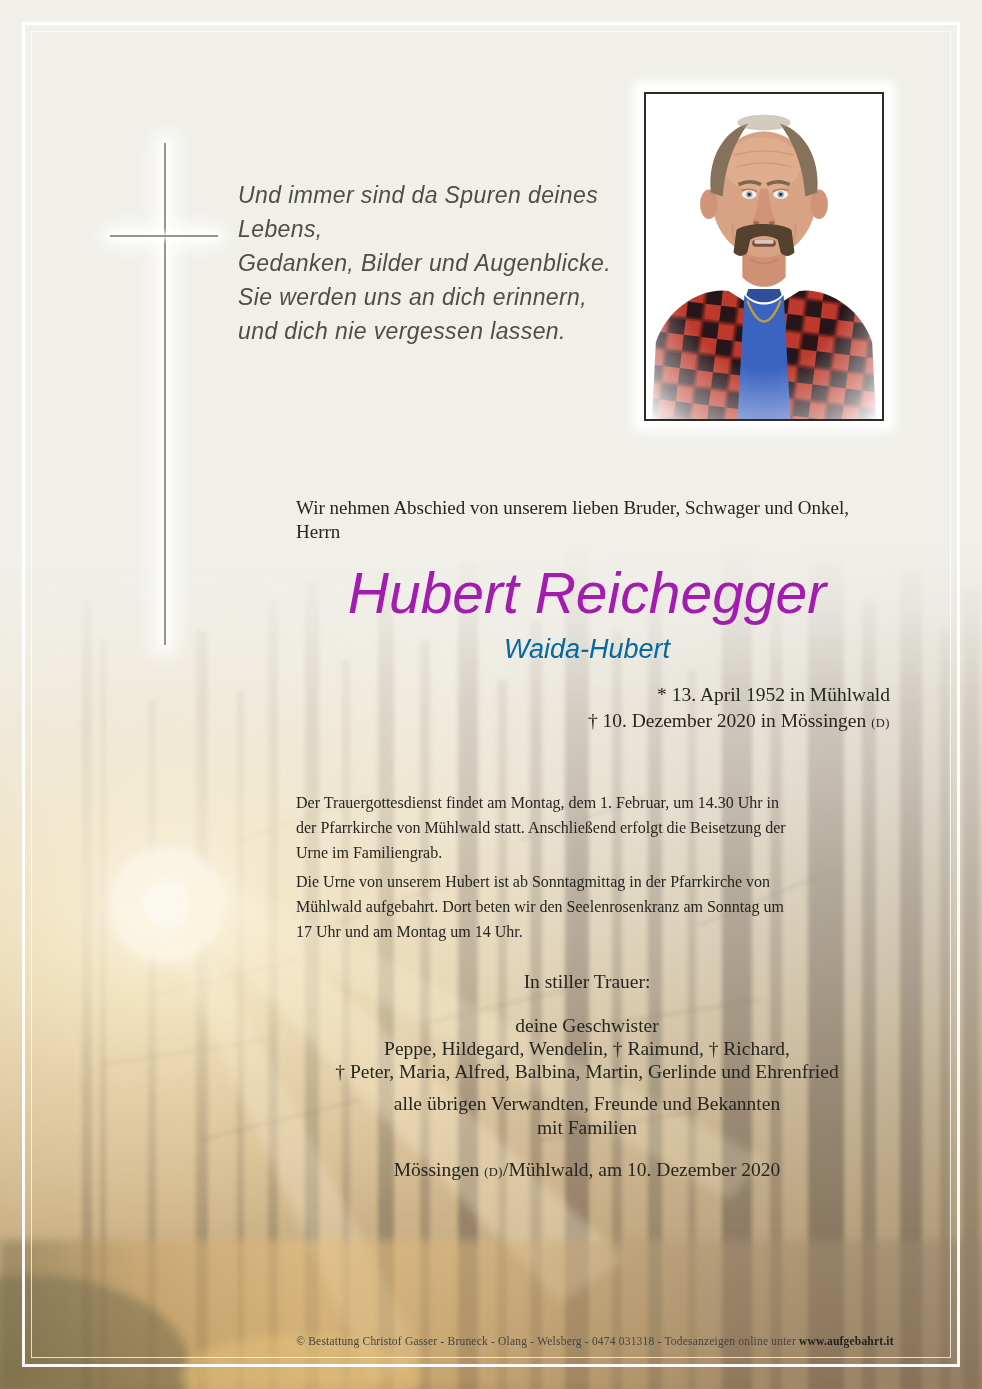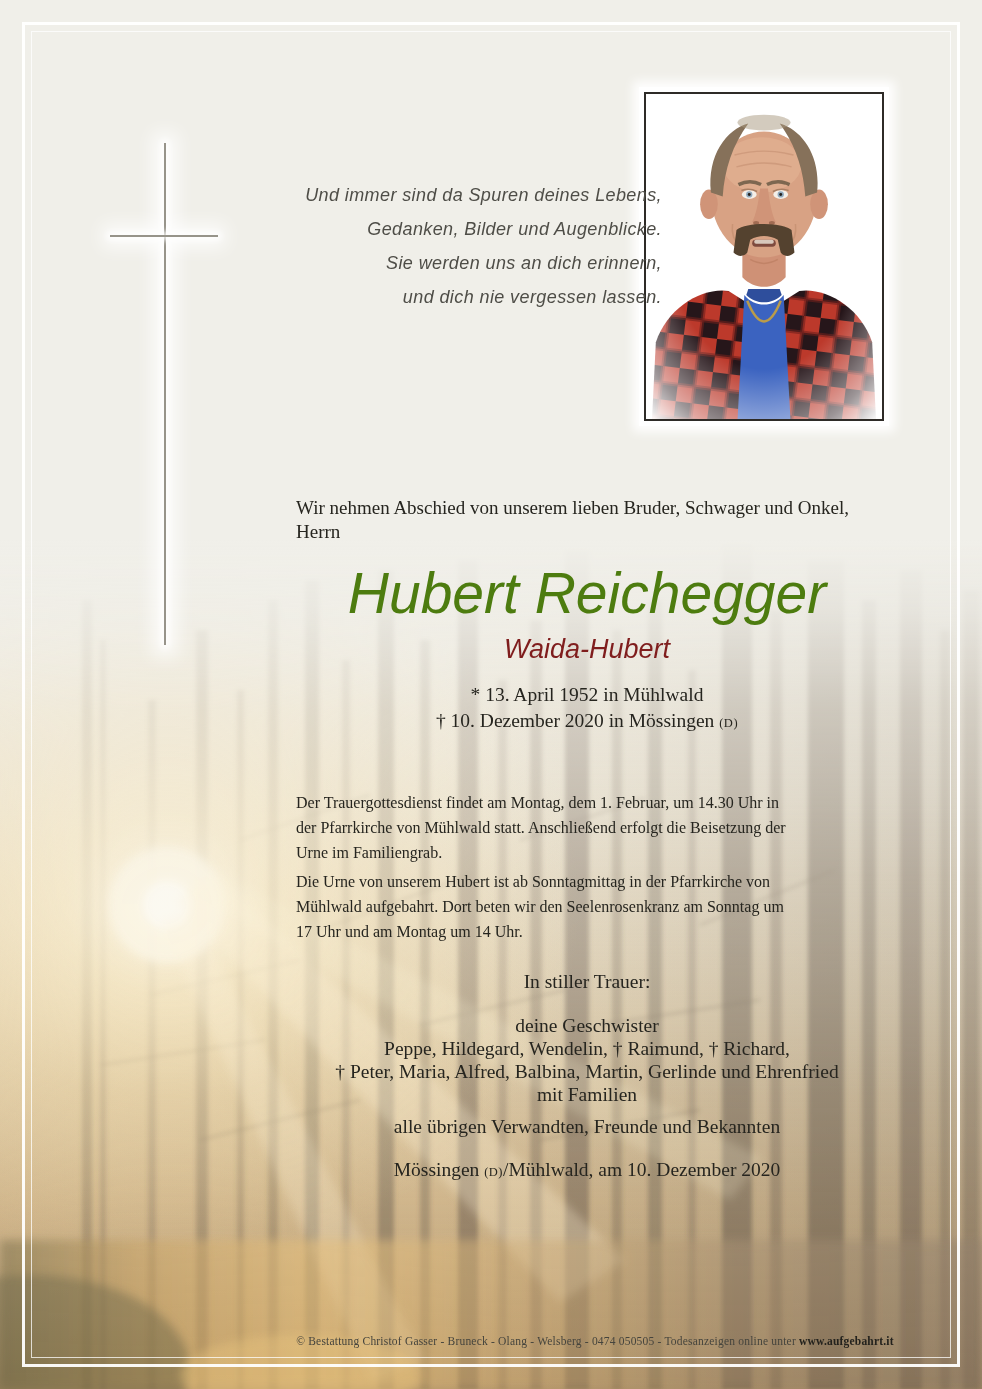--- a/index.html
+++ b/index.html
@@ -17,28 +17,28 @@
   
   .cross-glow{position:absolute;background:rgba(255,255,255,.75);filter:blur(9px);z-index:2;}
   .cross-line{position:absolute;background:#97948a;box-shadow:0 0 6px 3px rgba(255,255,255,.9);z-index:2;}
   
   .photo-wrap{position:absolute;left:639px;top:87px;width:250px;height:339px;background:#fff;
     box-shadow:0 0 10px 6px rgba(255,255,255,.95);z-index:4;}
   .photo-frame{position:absolute;inset:5px;border:2px solid #2e2b27;background:#fff;overflow:hidden;}
   .photo-frame svg{display:block;width:100%;height:100%;}
   
   .script{font-family:cursive,sans-serif;font-style:italic;}
-  .quote{position:absolute;left:238px;top:178px;width:424px;text-align:right;z-index:5;
-    font-size:18px;line-height:34px;color:#4e4d47;letter-spacing:.4px;}
+  .quote{position:absolute;left:238px;top:178px;width:424px;text-align:left;z-index:5;
+    font-size:23px;line-height:34px;color:#4e4d47;letter-spacing:.4px;}
   .col{position:absolute;left:284px;top:496px;width:606px;z-index:5;}
   .salutation{font-size:19px;line-height:24px;padding-left:12px;white-space:pre-line;}
   .deceased{font-size:57px;line-height:70px;text-align:center;white-space:nowrap;
-    color:#4d7c0f;margin-top:14px;}
-  .nickname{font-size:27px;line-height:34px;text-align:center;color:#7f1d1d;margin-top:4px;}
-  .dateline{font-size:19.5px;line-height:26px;text-align:center;margin-top:0;}
+    color:#a21caf;margin-top:14px;}
+  .nickname{font-size:27px;line-height:34px;text-align:center;color:#0369a1;margin-top:4px;}
+  .dateline{font-size:19.5px;line-height:26px;text-align:right;margin-top:0;}
   .dates{margin-top:16px;}
   .small-caps{font-size:12.5px;letter-spacing:.5px;}
   .para{font-size:16px;line-height:25px;padding-left:12px;white-space:pre-line;}
   .p1{margin-top:54px;}
   .p2{margin-top:4px;}
   .center-line{font-size:19.5px;line-height:23px;text-align:center;}
   .mourn-header{margin-top:26px;line-height:24px;}
   .mourn-first{margin-top:20px;}
   .others{margin-top:9px;line-height:24px;}
   .place-date{margin-top:19px;line-height:24px;}
@@ -256,26 +256,26 @@
     <div class="para p1">Der Trauergottesdienst findet am Montag, dem 1. Februar, um 14.30 Uhr in
 der Pfarrkirche von Mühlwald statt. Anschließend erfolgt die Beisetzung der
 Urne im Familiengrab.</div>
     <div class="para p2">Die Urne von unserem Hubert ist ab Sonntagmittag in der Pfarrkirche von
 Mühlwald aufgebahrt. Dort beten wir den Seelenrosenkranz am Sonntag um
 17 Uhr und am Montag um 14 Uhr.</div>
     <div class="center-line mourn-header">In stiller Trauer:</div>
     <div class="center-line mourn-first">deine Geschwister</div>
     <div class="center-line">Peppe, Hildegard, Wendelin, † Raimund, † Richard,</div>
     <div class="center-line">† Peter, Maria, Alfred, Balbina, Martin, Gerlinde und Ehrenfried</div>
+    <div class="center-line others">alle übrigen Verwandten, Freunde und Bekannten</div>
     <div class="center-line">mit Familien</div>
-    <div class="center-line others">alle übrigen Verwandten, Freunde und Bekannten</div>
     <div class="center-line place-date">
       <span>Mössingen</span>
       <span class="small-caps">(D)</span><span>/Mühlwald, am 10. Dezember 2020</span>
     </div>
   </div>
 
   <div class="footer">
-    <span>© Bestattung Christof Gasser - Bruneck - Olang - Welsberg - 0474 050505 - Todesanzeigen online unter</span>
+    <span>© Bestattung Christof Gasser - Bruneck - Olang - Welsberg - 0474 031318 - Todesanzeigen online unter</span>
     <b>www.aufgebahrt.it</b>
   </div>
 
 </div>
 
 </body></html>

